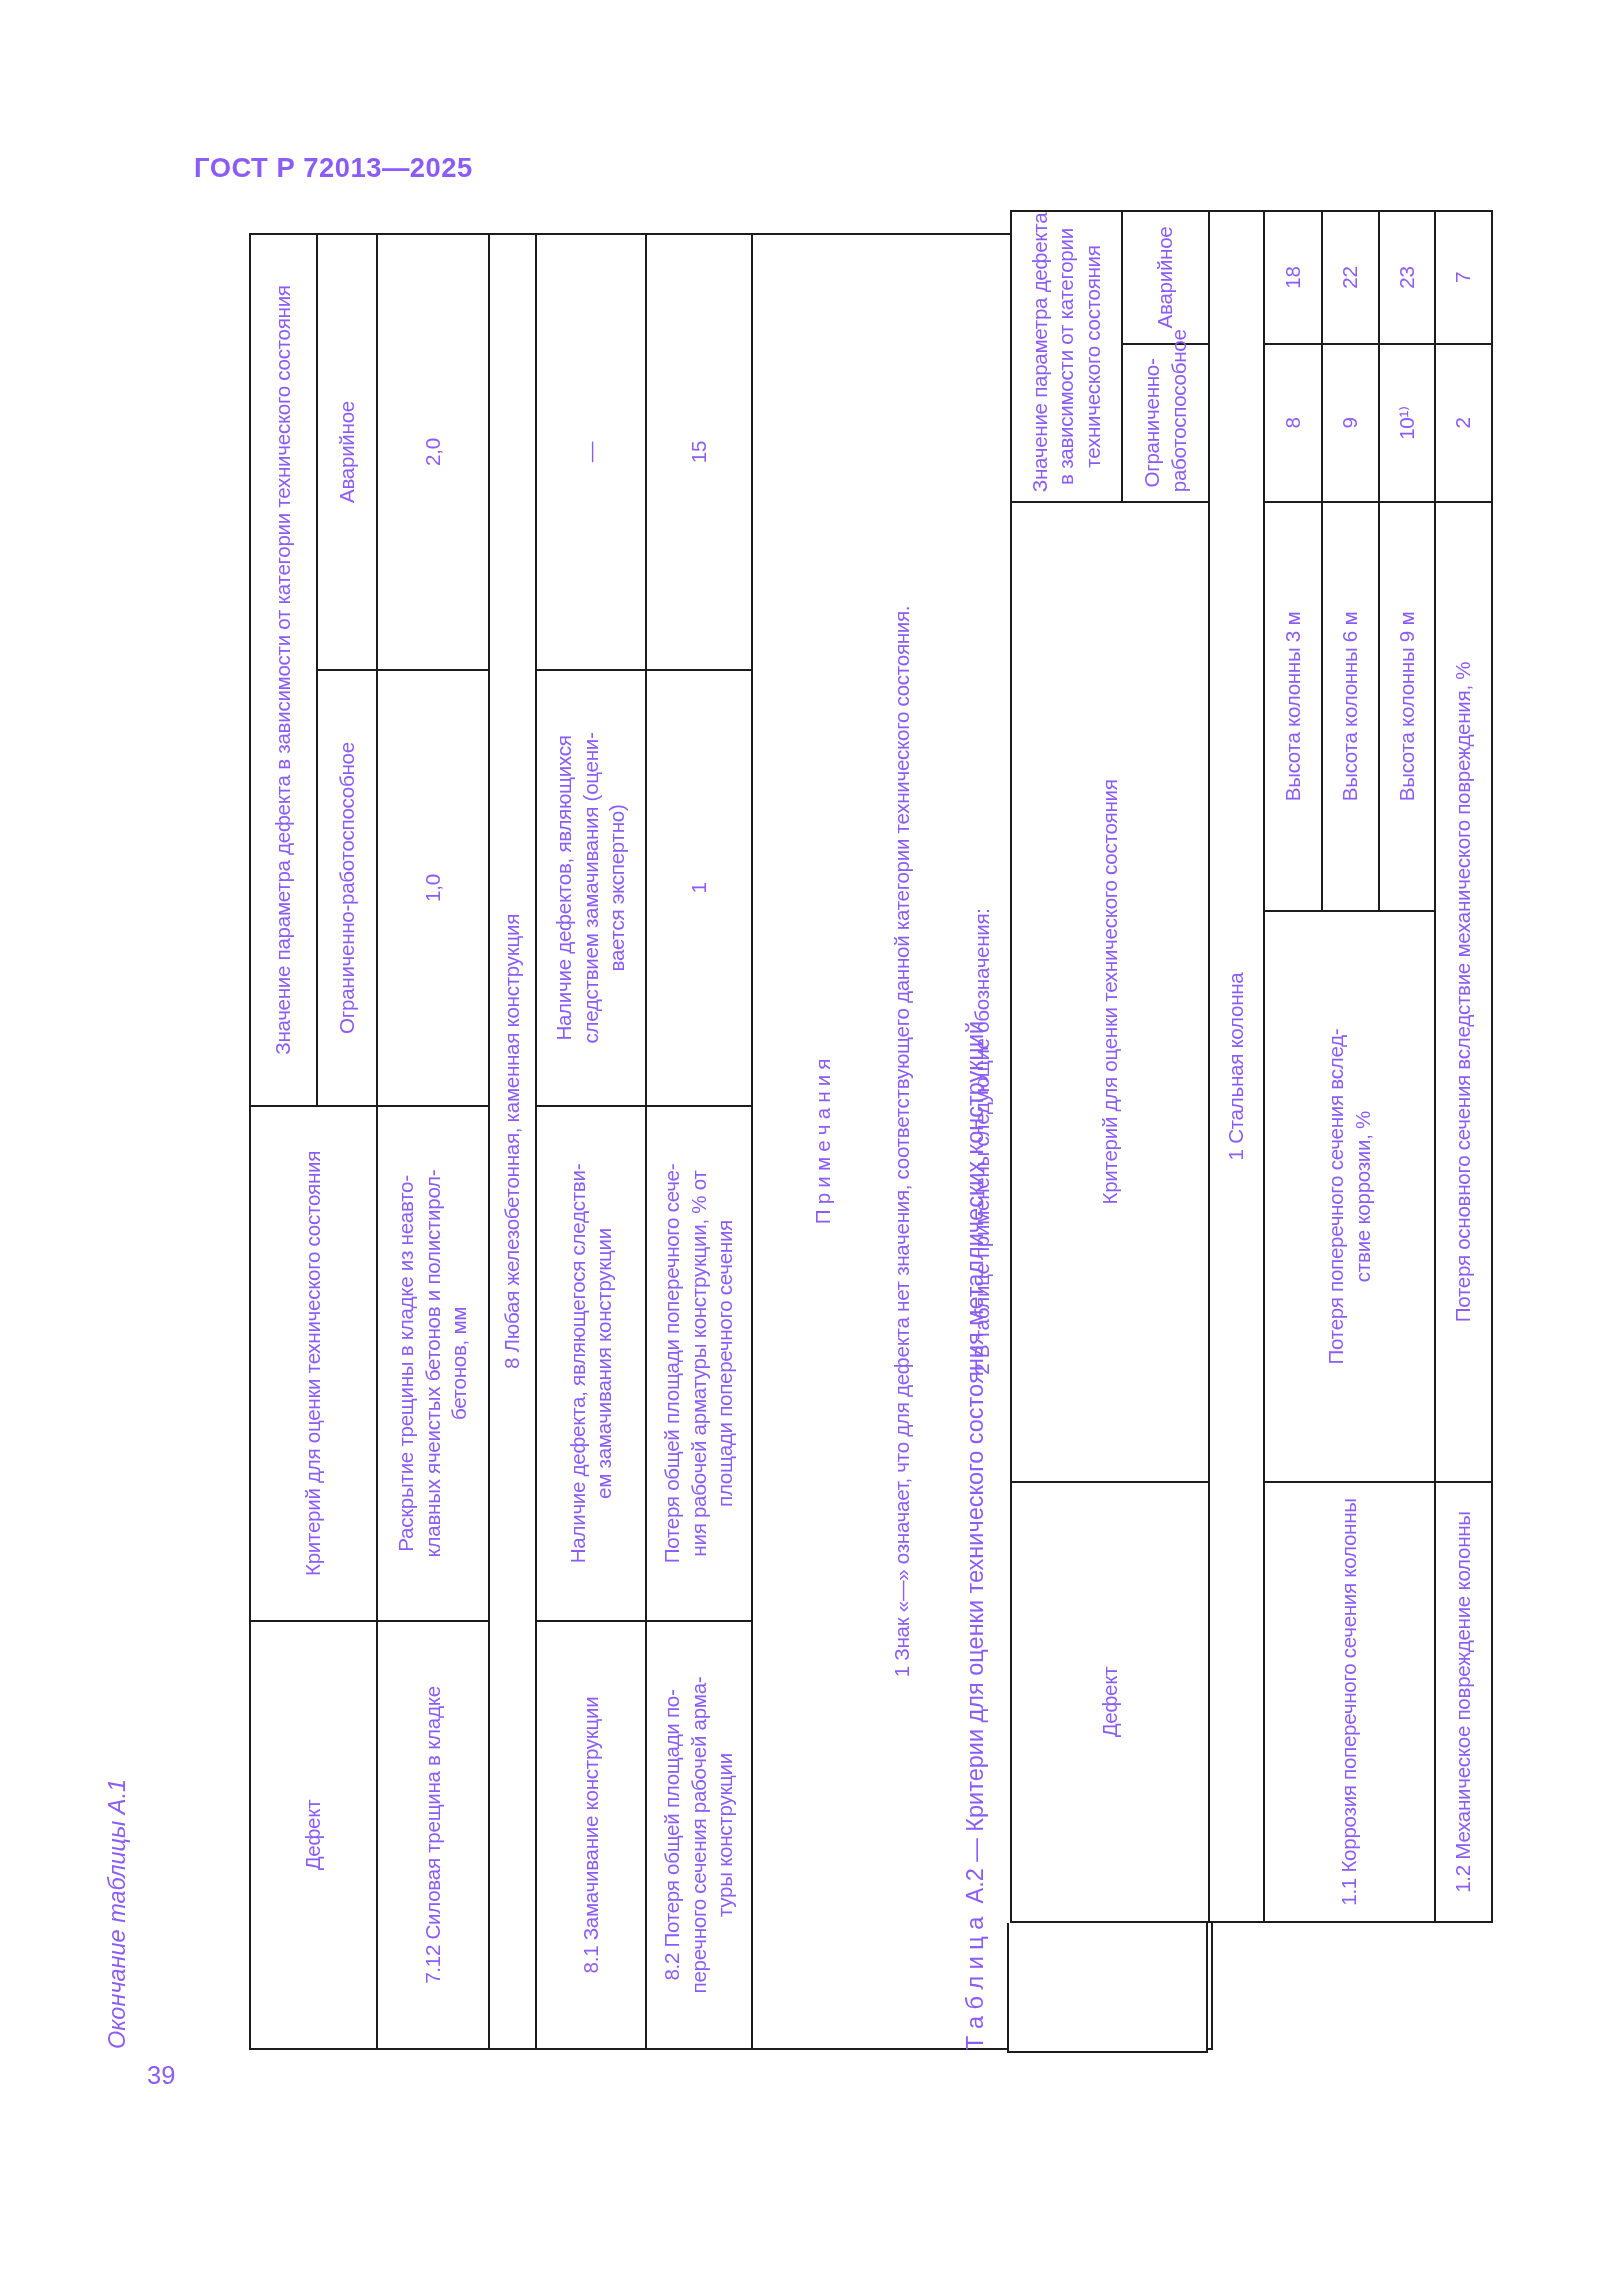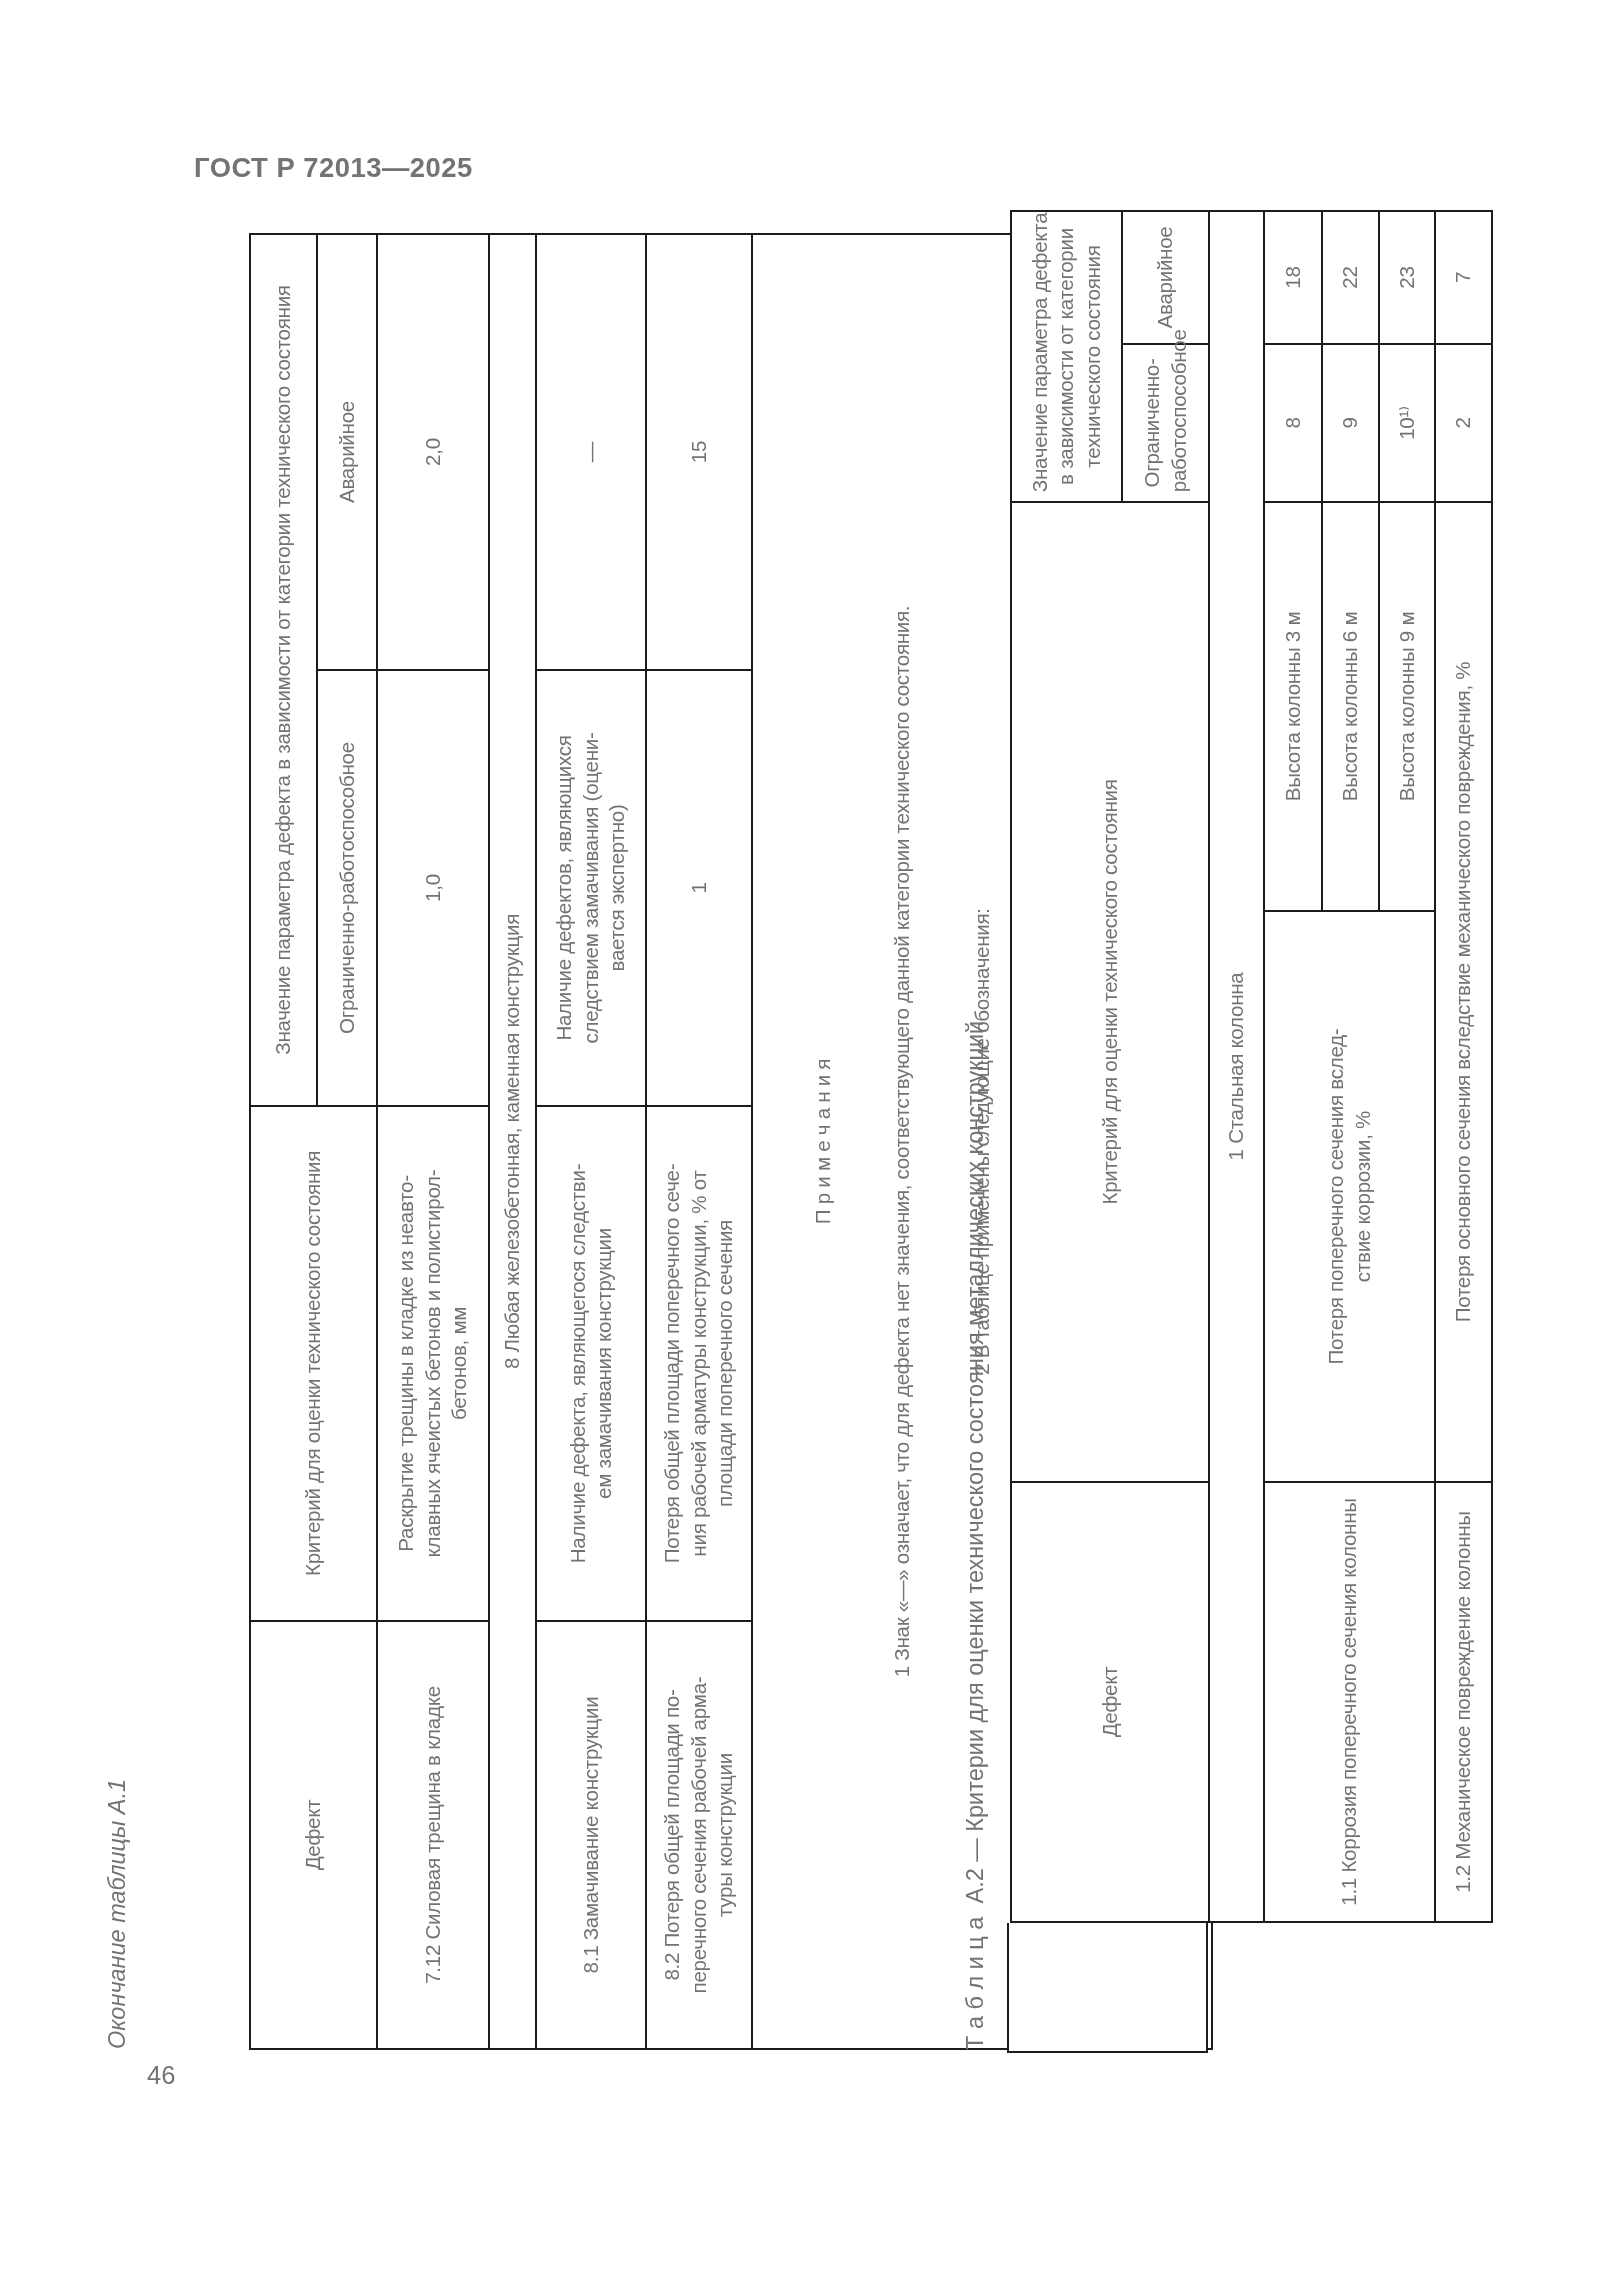--- a/index.html
+++ b/index.html
@@ -1,17 +1,17 @@
 <!DOCTYPE html>
 <html><head>
 <meta charset="utf-8">
 <style>
   html,body{margin:0;padding:0;background:#e8e8e8;}
   #page{position:relative;width:1621px;height:2293px;background:#ffffff;overflow:hidden;
-        font-family:"Liberation Sans","DejaVu Sans",sans-serif;color:#737373;}
+        font-family:"Liberation Sans","DejaVu Sans",sans-serif;color:#8b5cf6;}
   .abs{position:absolute;}
   .rot{position:absolute;transform:rotate(-90deg);transform-origin:0 0;}
   #gost-header{left:194px;top:152px;font-size:27.4px;font-weight:bold;letter-spacing:0.5px;}
   #page-number{left:147px;top:2061px;font-size:25.5px;}
   .caption{font-size:23.5px;line-height:37px;white-space:pre;}
   .caption.italic{font-style:italic;}
   
   table.gtable{border-collapse:collapse;table-layout:fixed;background:#fff;}
   table.gtable td{border:2px solid #1c1c1c;padding:3.9px 8.8px;font-size:20.6px;line-height:26.5px;
        letter-spacing:-0.3px;white-space:pre;vertical-align:middle;text-align:center;
@@ -31,21 +31,21 @@
        border-top:2.9px solid #1c1c1c;border-left:2.9px solid #1c1c1c;border-bottom:2px solid #1c1c1c;
        background:#fff;box-sizing:border-box;}
 </style>
 </head>
 <body>
 
 <div id="page">
 
   <div id="gost-header" class="abs">ГОСТ Р 72013—2025</div>
 
-  <div id="page-number" class="abs">46</div>
+  <div id="page-number" class="abs">39</div>
 
   <div class="rot caption italic" style="left:99px;top:2049px;width:333px;height:39px;">Окончание таблицы А.1</div>
 
   <div class="rot" style="left:249px;top:2050px;width:1815px;height:673px;">
     <table class="gtable" style="width:1815px;height:673px;">
       <colgroup>
         <col style="width:428px">
           <col style="width:515px">
           <col style="width:436px">
           <col style="width:436px">

